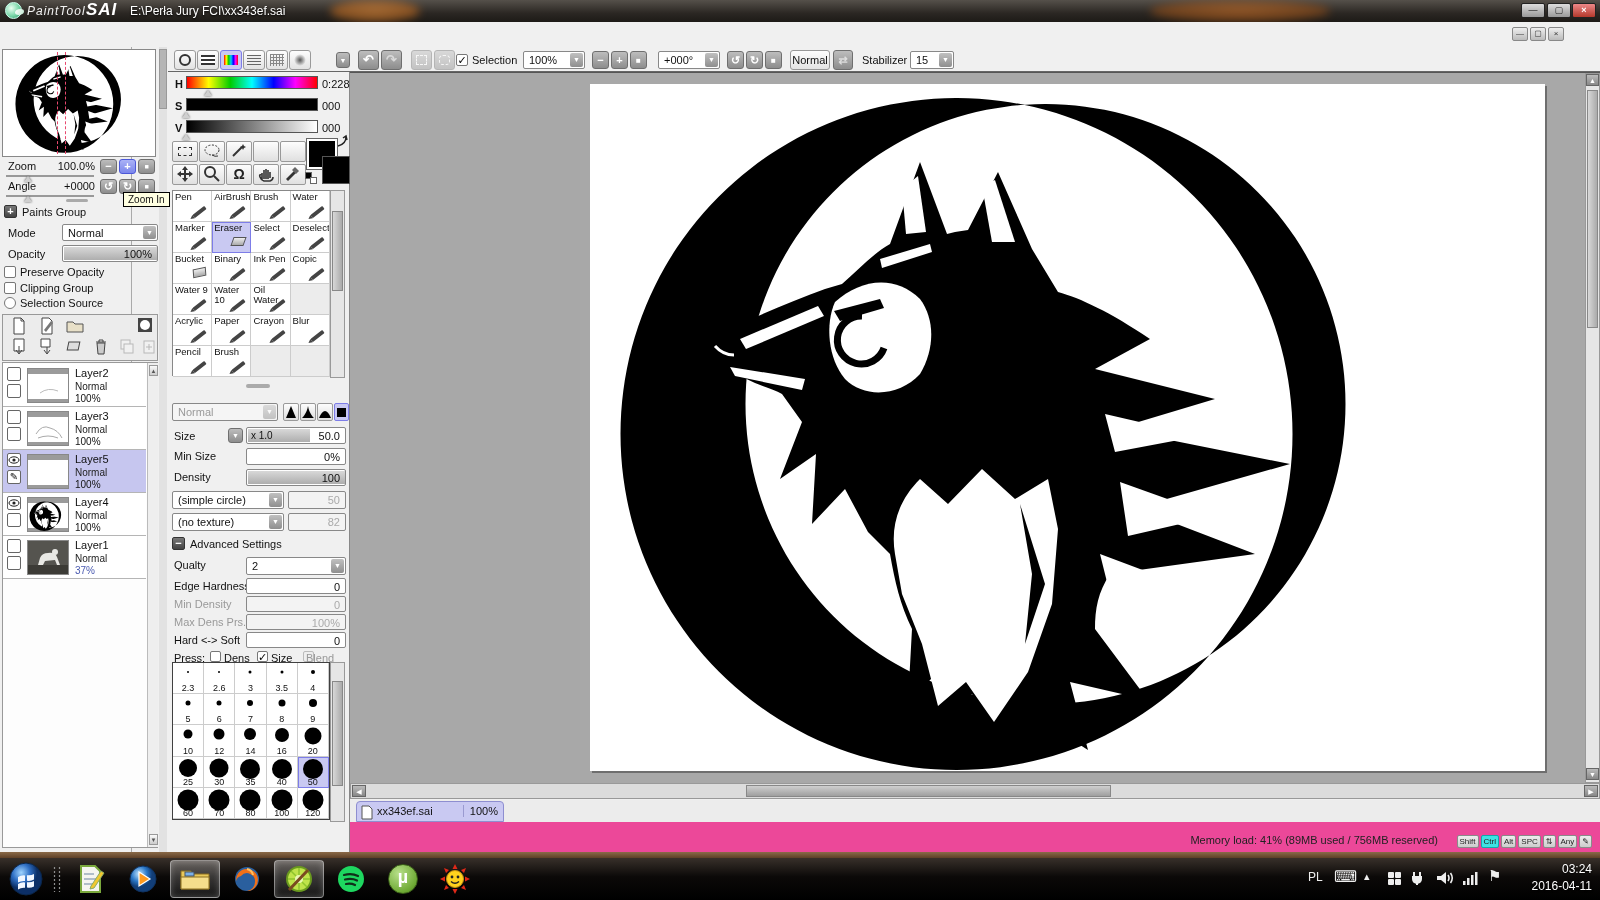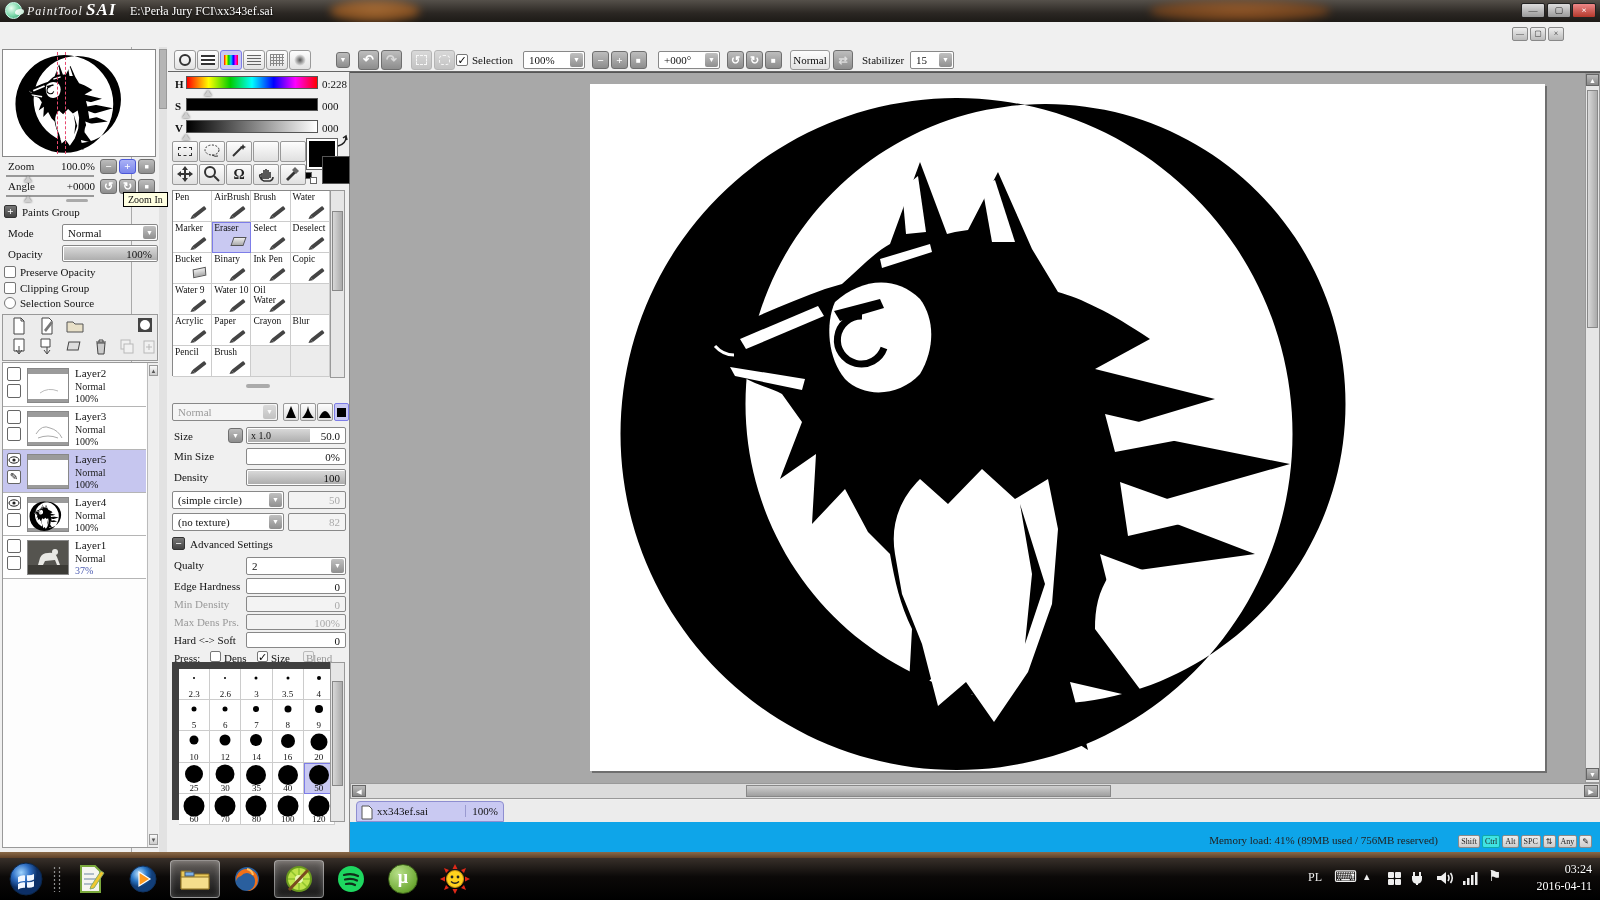--- a/index.html
+++ b/index.html
@@ -1,17 +1,17 @@
 <!DOCTYPE html>
 <html><head>
 <meta charset="utf-8">
 <style>
 *{box-sizing:border-box;margin:0;padding:0}
 html,body{background:#333}
-.screen{position:relative;width:1600px;height:900px;font-family:Liberation Serif, serif;font-size:11px;color:#111;background:#f0f0f0;overflow:hidden}
+.screen{position:relative;width:1600px;height:900px;font-family:Liberation Sans, sans-serif;font-size:11px;color:#111;background:#f0f0f0;overflow:hidden}
 
 .titlebar{position:absolute;left:0;top:0;width:1600px;height:22px;background:linear-gradient(#55504a,#2b2723 60%,#1d1a17);color:#fff;overflow:hidden}
 .blob{position:absolute;top:0;height:22px;filter:blur(4px);opacity:.55;border-radius:50%}
 .logo-circle{position:absolute;left:5px;top:2px;width:17px;height:17px;border-radius:50%;background:radial-gradient(circle at 35% 35%,#eafff2,#79d6a8 55%,#2e8f66);border:1px solid #cfe}
 .logo-leaf{position:absolute;left:9px;top:6px;width:9px;height:6px;border-radius:60% 40% 60% 40%;background:linear-gradient(120deg,#fff,#bfe8d0)}
 .app1{position:absolute;left:27px;top:4px;font-style:italic;font-size:12px;color:#f2f2f2;letter-spacing:1px}
 .app2{position:absolute;left:86px;top:0px;font-style:italic;font-weight:bold;font-size:17px;color:#fff;letter-spacing:1px}
 .wtitle{position:absolute;left:130px;top:4px;font-size:12px;color:#fff;text-shadow:0 1px 2px #000}
 .winbtn{position:absolute;top:3px;height:15px;width:24px;border:1px solid #222;border-radius:2px;background:linear-gradient(#ddd,#999);color:#222;font-size:9px;line-height:13px;text-align:center}
 .winbtn.close{background:linear-gradient(#e88,#b3392c);color:#fff;font-weight:bold}
@@ -66,34 +66,34 @@
 .tcell .pen{position:absolute;right:4px;bottom:7px;width:15px;height:4px;background:#444;transform:rotate(-38deg);border-radius:1px}
 .tcell .pen:after{content:"";position:absolute;left:-4px;top:0;border-top:2px solid transparent;border-bottom:2px solid transparent;border-right:4px solid #444}
 .tcell .erasr{position:absolute;right:5px;bottom:6px;width:13px;height:9px;background:linear-gradient(#eee,#aaa);border:1px solid #555;transform:skewX(-20deg)}
 .vscr{position:absolute;width:15px;background:#e6e6e6;border:1px solid #999}
 .vscr .th{position:absolute;left:1px;width:11px;background:linear-gradient(90deg,#d8d8d8,#aaa);border:1px solid #888}
 .shapebtn{position:absolute;width:16px;height:18px;background:linear-gradient(#fdfdfd,#ddd);border:1px solid #999;border-radius:2px}
 .shapebtn.sel{background:#c9c9f2;border-color:#7d7de8}
 .glabel{color:#999}
 .gfield{background:#f3f3f3;color:#aaa}
 .gfield .rv{color:#aaa}
-.sizegrid{position:absolute;left:4px;top:590px;width:158px;height:158px;border:7px solid #404040;background:#fff;display:grid;grid-template-columns:repeat(5,31.2px);grid-auto-rows:31.2px}
+.sizegrid{position:absolute;left:4px;top:590px;width:158px;height:158px;border:1px solid #404040;background:#fff;display:grid;grid-template-columns:repeat(5,31.2px);grid-auto-rows:31.2px}
 .scell{border-right:1px solid #ccc;border-bottom:1px solid #ccc;position:relative;background:#fff}
 .scell.sel{background:#c9c9f2;outline:1px solid #7d7de8;outline-offset:-1px}
 .scell .dot{position:absolute;left:50%;top:9px;transform:translate(-50%,-50%);background:#000;border-radius:50%}
 .scell .sl{position:absolute;left:0;right:0;bottom:0;text-align:center;font-size:9px}
 
 .canvasarea{position:absolute;left:350px;top:72px;width:1250px;height:711px;background:#a8a8a8;border-top:1px solid #555;overflow:hidden}
 .paper{position:absolute;left:240px;top:11px;width:955px;height:687px;background:#fff;box-shadow:2px 2px 0 #6e6e6e}
 .hscroll{position:absolute;left:350px;top:783px;width:1250px;height:16px;background:#dcdcdc;border:1px solid #999}
 .hscroll .th{position:absolute;top:1px;height:12px;background:linear-gradient(#cfcfcf,#9f9f9f);border:1px solid #888}
 .arrbtn{position:absolute;top:1px;width:14px;height:12px;background:linear-gradient(#bbb,#888);border:1px solid #666;color:#fff;font-size:7px;text-align:center;line-height:12px}
 .tabbar{position:absolute;left:350px;top:800px;width:1250px;height:22px;background:#ececec}
 .ctab{position:absolute;left:6px;top:1px;width:148px;height:21px;background:#c9c9f2;border:1px solid #8e8ed0;border-radius:4px 4px 0 0;font-size:11px}
-.statusbar{position:absolute;left:350px;top:822px;width:1250px;height:30px;background:#0ea5e9}
+.statusbar{position:absolute;left:350px;top:822px;width:1250px;height:30px;background:#ec4899}
 .badge{height:13px;border:1px solid #8a8a8a;border-radius:2px;background:linear-gradient(#eee,#ccc);font-size:8px;line-height:11px;padding:0 2px;color:#222}
 .badge.cyan{background:#3fe3e3;border-color:#1aa}
 
 .deskstrip{position:absolute;left:0;top:852px;width:1600px;height:6px;background:linear-gradient(#8a6a48,#5d4027)}
 .taskbar{position:absolute;left:0;top:858px;width:1600px;height:42px;background:linear-gradient(#38302a,#0b0908 45%,#000)}
 .tslot{position:absolute;top:2px;width:50px;height:38px;border-radius:4px;display:flex;align-items:center;justify-content:center}
 .tslot.active{background:linear-gradient(rgba(255,255,255,.28),rgba(255,255,255,.08));border:1px solid rgba(255,255,255,.45);box-shadow:inset 0 0 6px rgba(255,255,255,.25)}
 .dots{position:absolute;left:52px;top:8px;width:10px;height:26px;background-image:radial-gradient(#8d8d8d 1px,transparent 1.2px);background-size:5px 4px}
 .trayicon{position:absolute;color:#eee;text-align:center}
 .clock{position:absolute;right:8px;top:3px;text-align:right;color:#fff;font-size:12px;line-height:17px;text-shadow:0 1px 2px #000}

